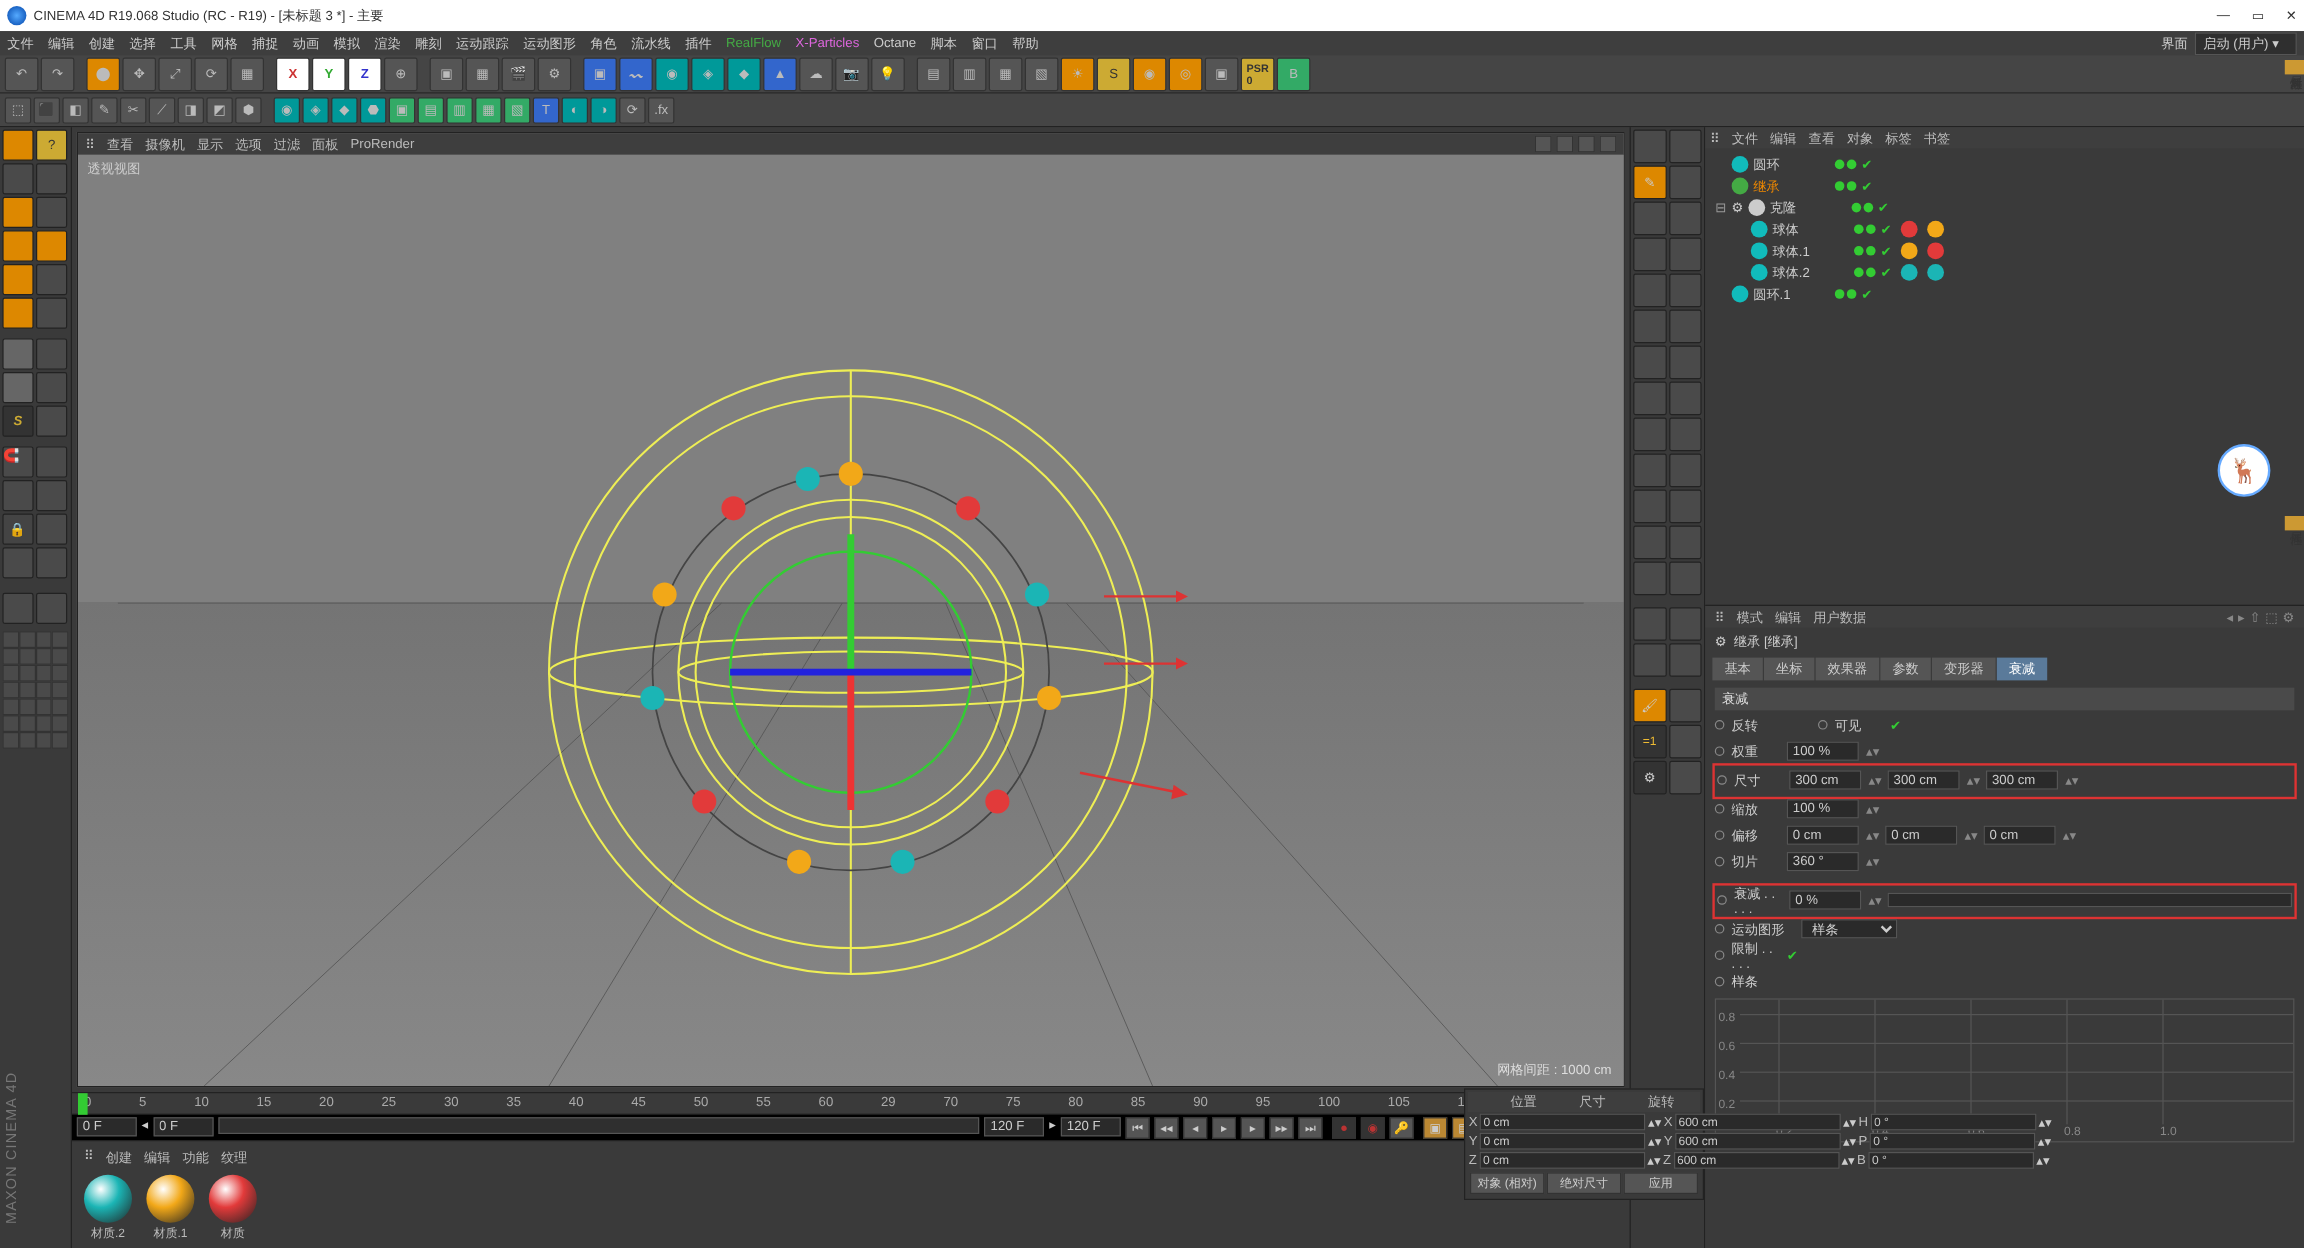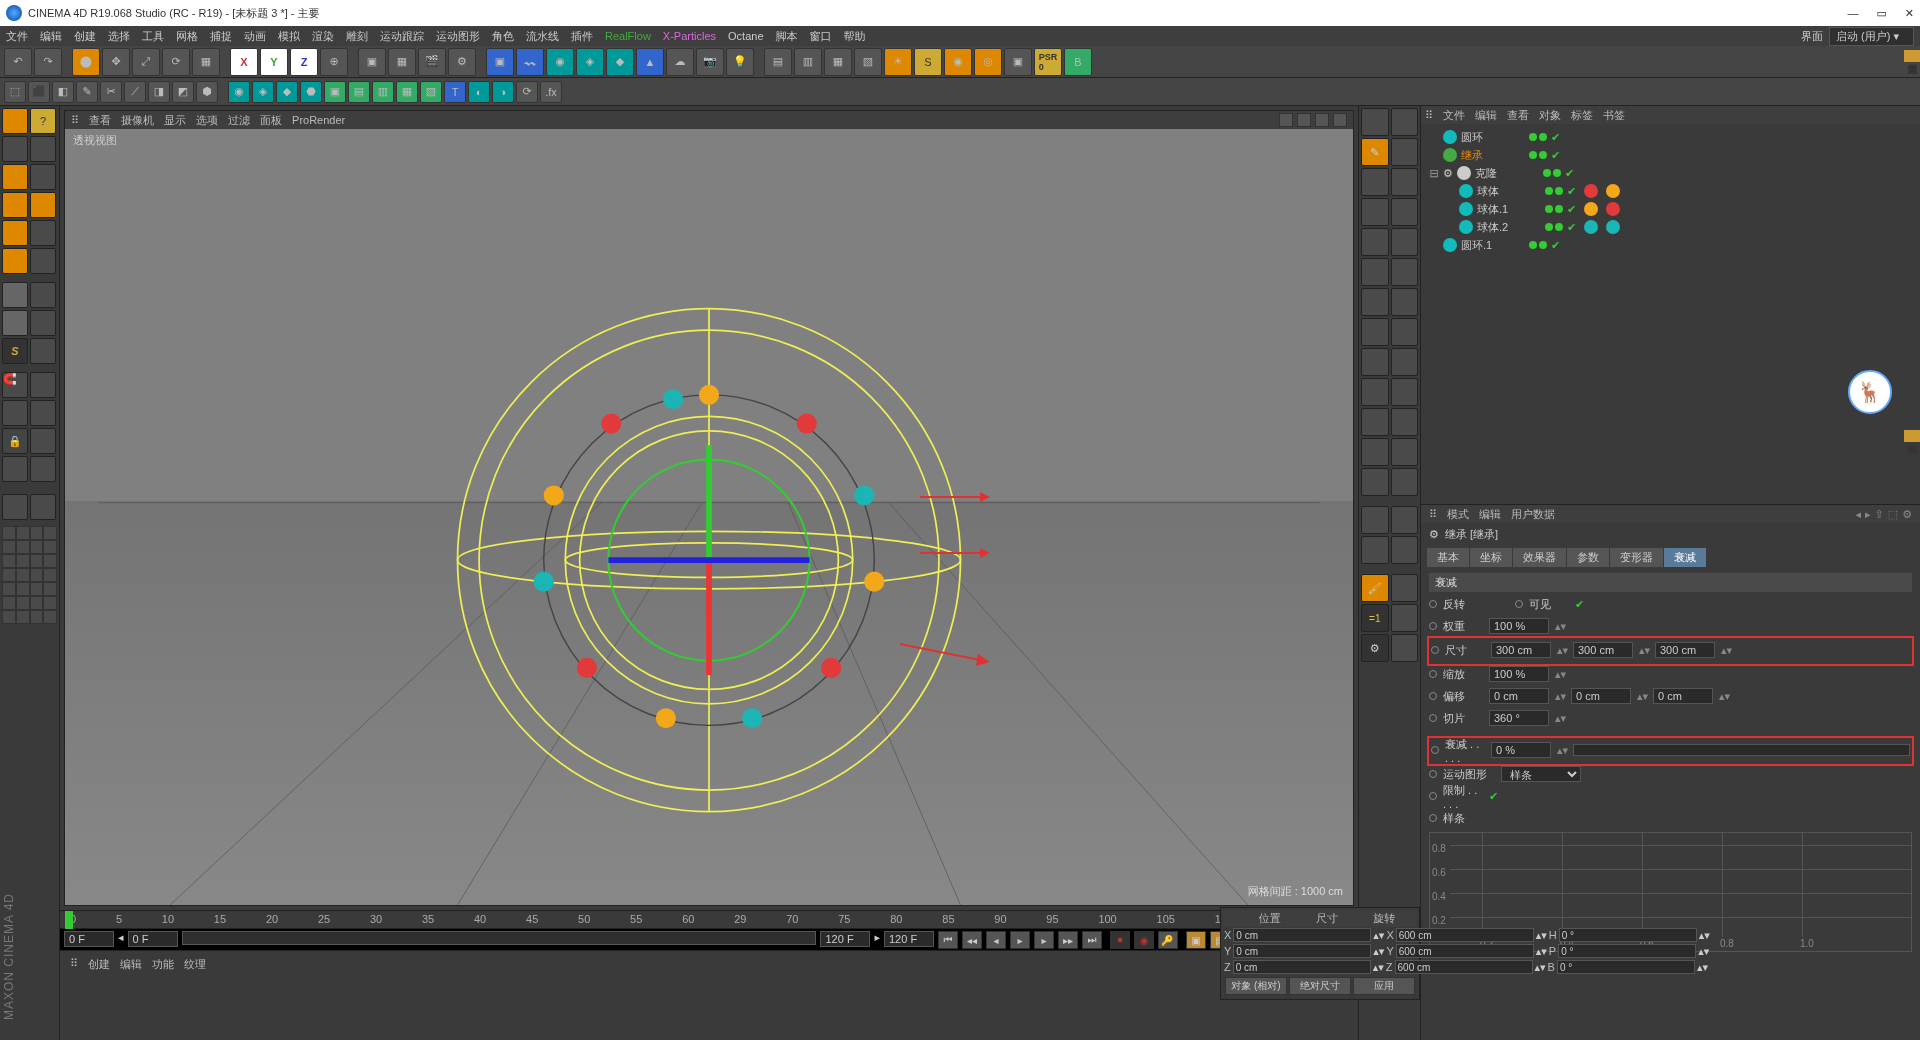--- a/index.html
+++ b/index.html
@@ -510,20 +510,34 @@
     </div>
 
     <div class="mat-panel" style="flex-direction:column">
       <div class="mat-menu" id="matmenu">
           <span>⠿</span>
           <span>创建</span>
           <span>编辑</span>
           <span>功能</span>
           <span>纹理</span>
         </div>
+      <div class="mats" id="mats">
+          <div class="mat-ball">
+            <div class="ball" style="background:radial-gradient(circle at 35% 30%,#fff,#1bb5b5 40%,#222)"></div>
+            <div class="lbl">材质.2</div>
+          </div>
+          <div class="mat-ball">
+            <div class="ball" style="background:radial-gradient(circle at 35% 30%,#fff,#f2a818 40%,#222)"></div>
+            <div class="lbl">材质.1</div>
+          </div>
+          <div class="mat-ball">
+            <div class="ball" style="background:radial-gradient(circle at 35% 30%,#fff,#e23a3a 40%,#222)"></div>
+            <div class="lbl">材质</div>
+          </div>
+        </div>
     </div>
   </div>
 
   <div class="rightcol1">
     <div class="rrow">
         <div class="rbtn"></div>
         <div class="rbtn"></div>
       </div>
     <div class="rrow">
         <div class="rbtn orange">✎</div>

